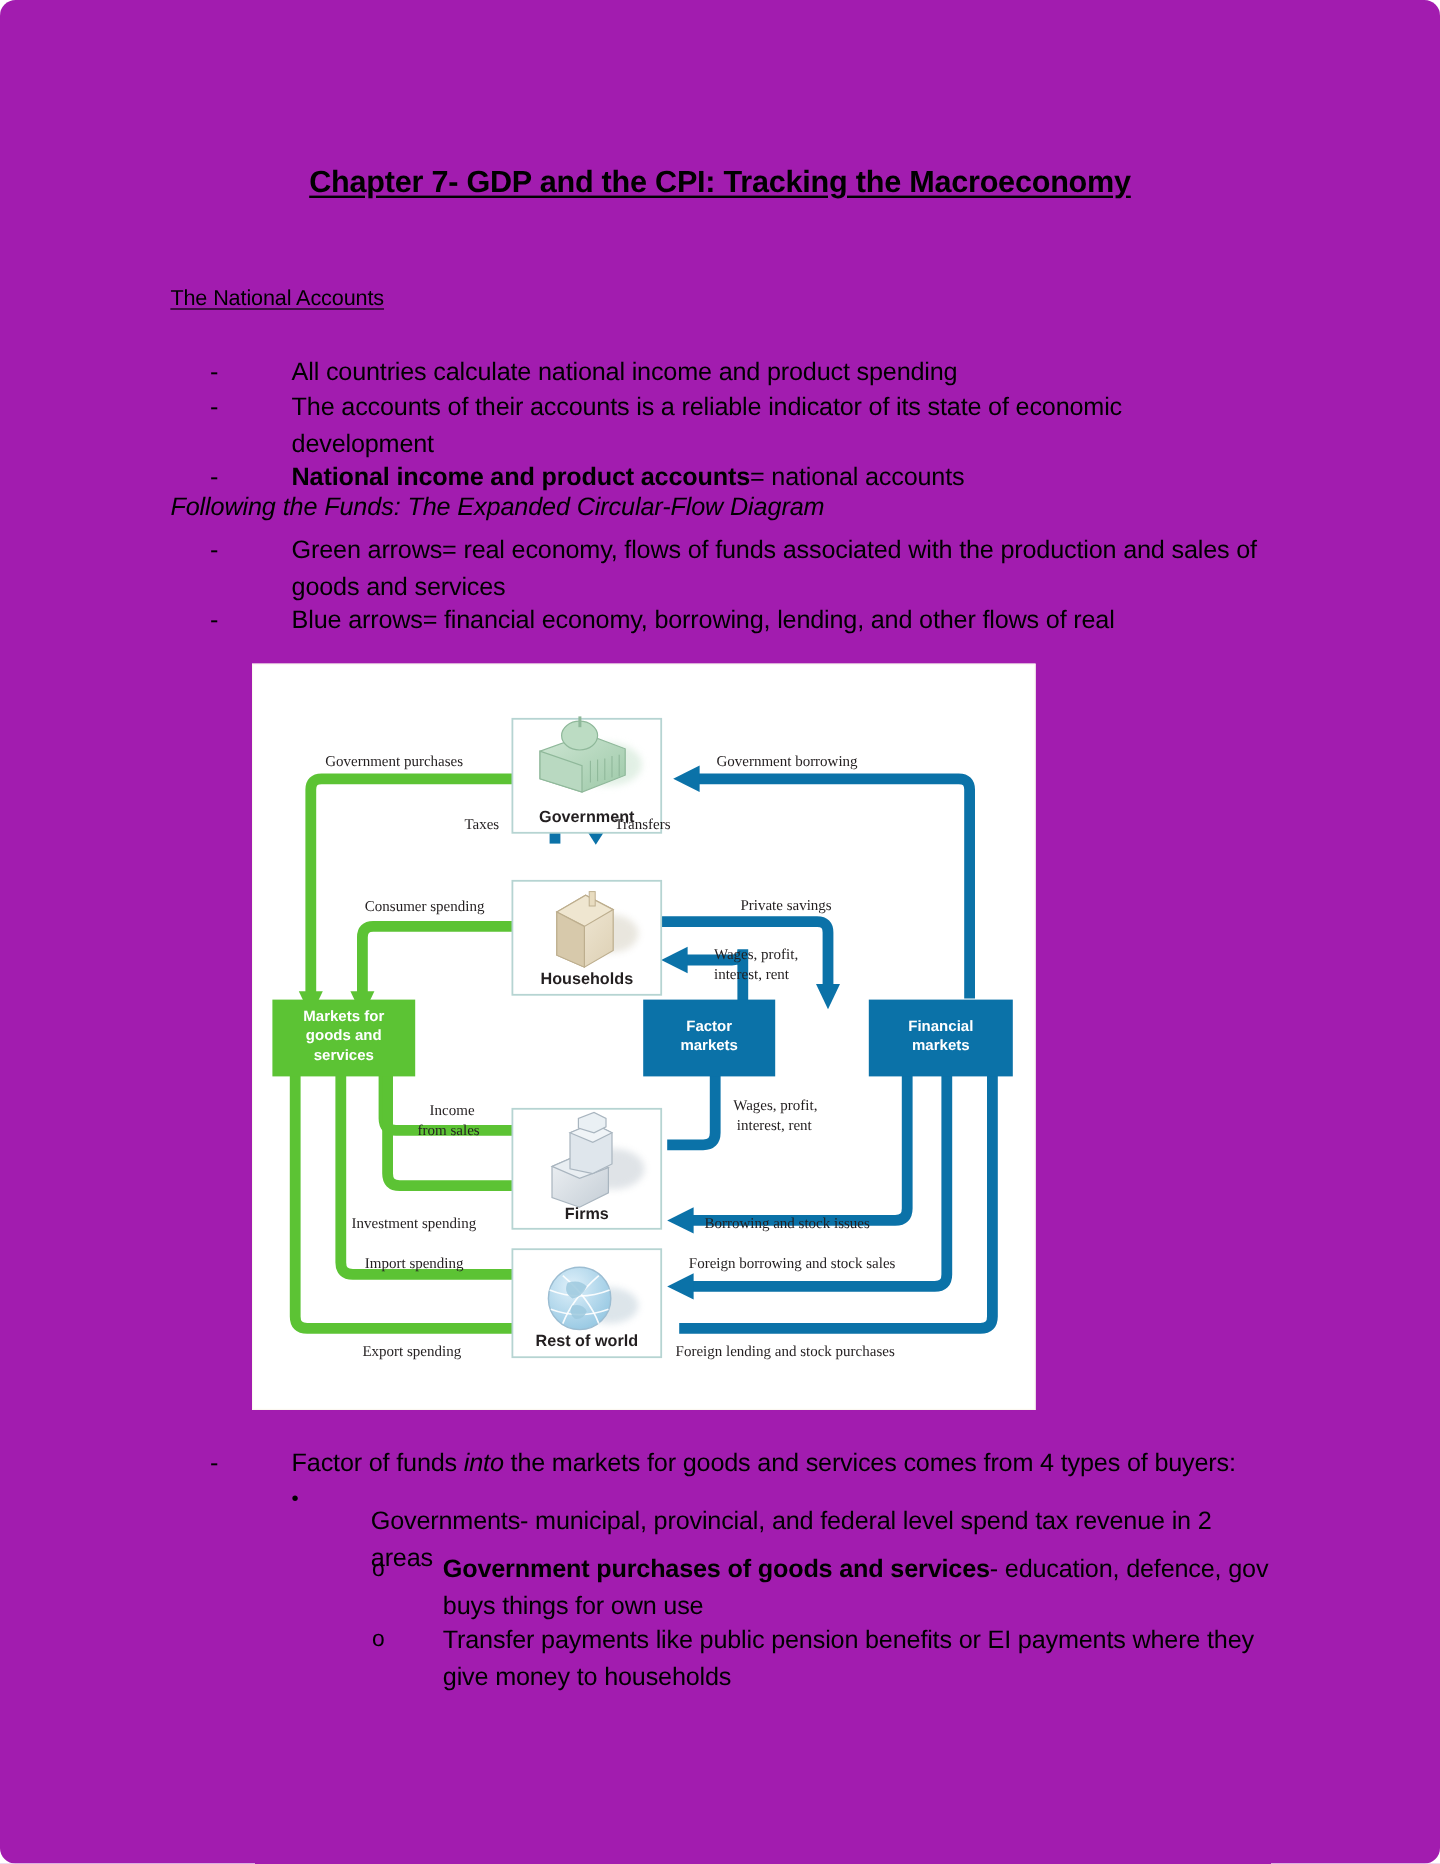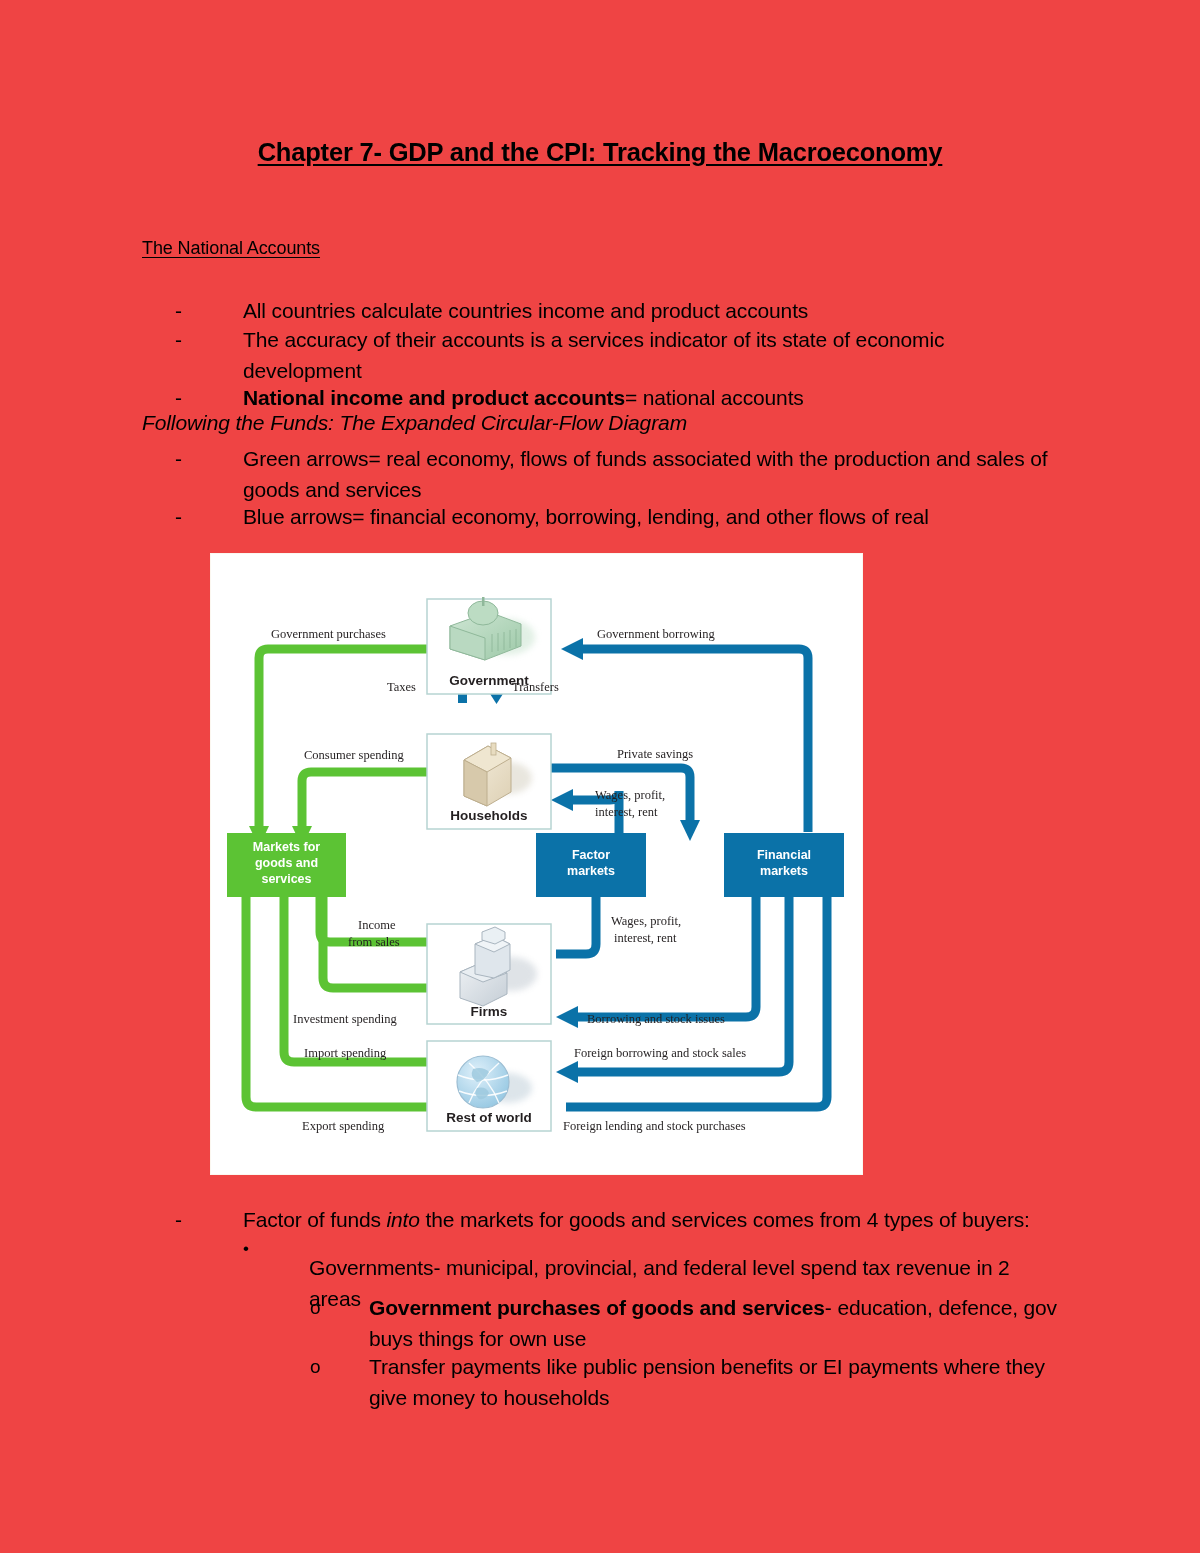--- a/index.html
+++ b/index.html
@@ -11,21 +11,22 @@
     width: 1200px;
     height: 1553px;
     position: relative;
     font-family: "Liberation Sans", sans-serif;
     color: #000000;
     overflow: hidden;
   }
   .page {
     position: absolute;
     inset: 0;
-    background: #ef4444;
+    background: #a21caf;
+    border-radius: 13px;
   }
 
   
   .doc-title {
     position: absolute;
     left: 140px;
     top: 138px;
     width: 920px;
     text-align: center;
     font-size: 25.5px;
@@ -115,26 +116,26 @@
 <body>
 
 <div class="page">
 
   <div class="doc-title">Chapter 7- GDP and the CPI: Tracking the Macroeconomy</div>
 
   <div class="section-head">The National Accounts </div>
 
   <div class="bullet lvl1" style="top:295px; width:880px;">
     <span class="marker">-</span>
-    <span class="btext">All countries calculate countries income and product accounts</span>
+    <span class="btext">All countries calculate national income and product spending</span>
   </div>
 
   <div class="bullet lvl1" style="top:324px; width:805px;">
     <span class="marker">-</span>
-    <span class="btext">The accuracy of their accounts is a services indicator of its state of economic development</span>
+    <span class="btext">The accounts of their accounts is a reliable indicator of its state of economic development</span>
   </div>
 
   <div class="bullet lvl1" style="top:382px; width:880px;">
     <span class="marker">-</span>
     <span class="btext"><b>National income and product accounts</b><span>= national accounts</span></span>
   </div>
 
   <div class="subhead-italic">Following the Funds: The Expanded Circular-Flow Diagram</div>
 
   <div class="bullet lvl1" style="top:443px; width:895px;">

